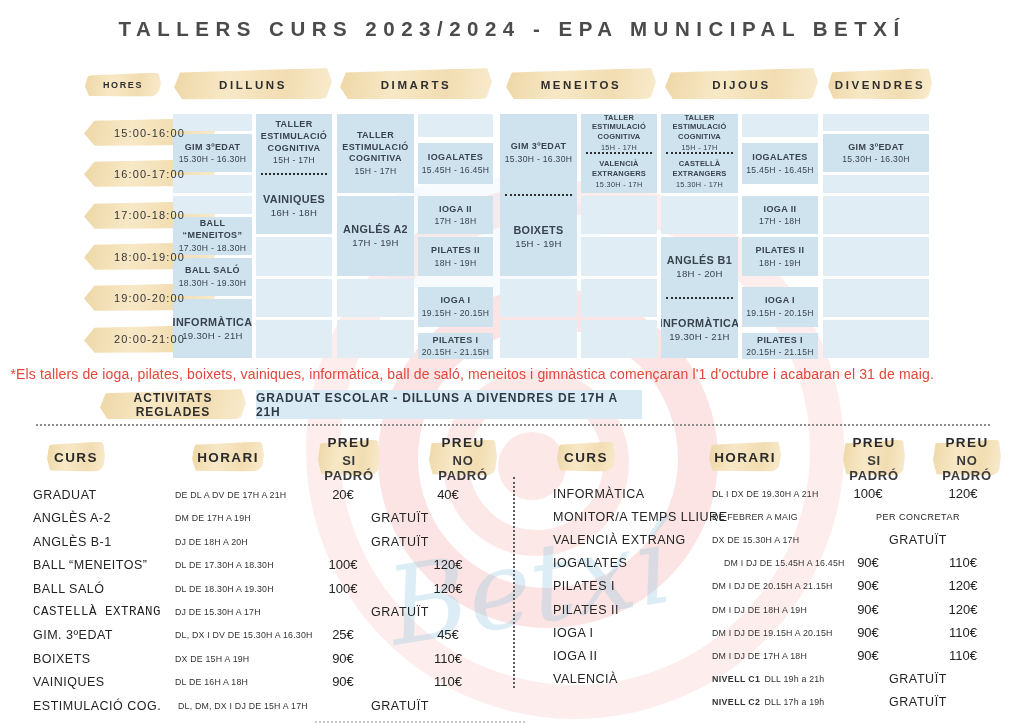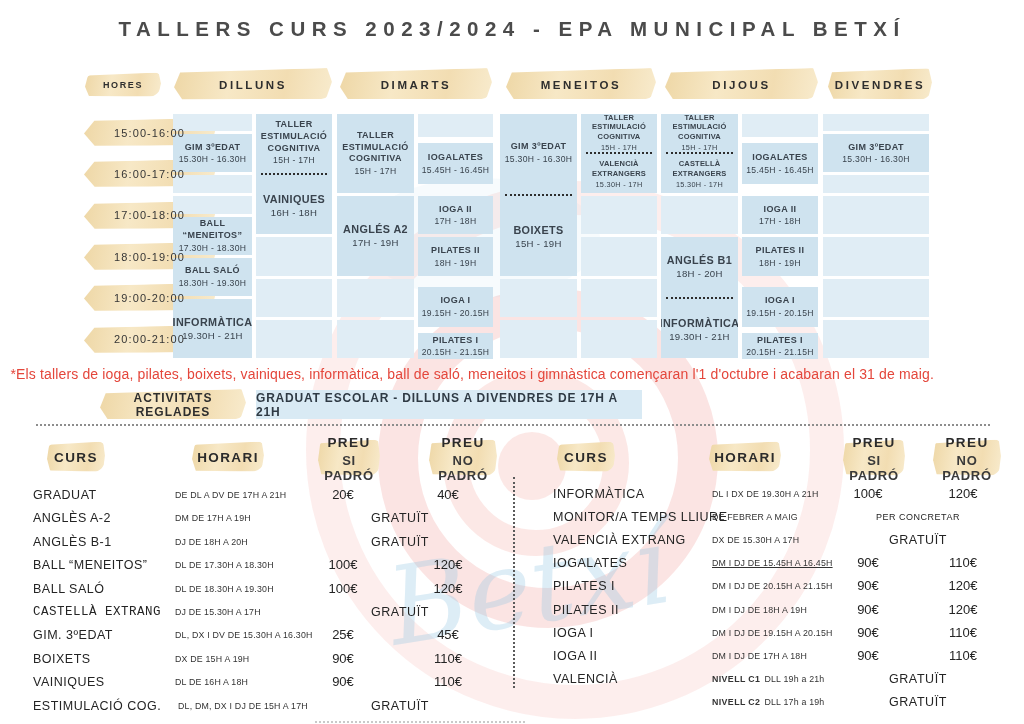--- a/index.html
+++ b/index.html
@@ -400,21 +400,21 @@
         <div class="cell c-hor" style="left: 172px;">DE FEBRER A MAIG</div>
         <div class="cell c-span smalltxt" style="left: 378px;">PER CONCRETAR</div>
       </div>
       <div class="trow" style="left: 540px; top: 529.2px; width: 480px;">
         <div class="cell c-curs" style="left: 13px;">VALENCIÀ EXTRANG</div>
         <div class="cell c-hor" style="left: 172px;">DX DE 15.30H A 17H</div>
         <div class="cell c-span" style="left: 378px;">GRATUÏT</div>
       </div>
       <div class="trow" style="left: 540px; top: 552.3px; width: 480px;">
         <div class="cell c-curs" style="left: 13px;">IOGALATES</div>
-        <div class="cell c-hor" style="left: 172px; text-decoration: underline;">DM I DJ DE 15.45H A 16.45H</div>
+        <div class="cell c-hor" style="left: 184px;">DM I DJ DE 15.45H A 16.45H</div>
         <div class="cell c-price" style="left: 328px;">90€</div>
         <div class="cell c-price" style="left: 423px;">110€</div>
       </div>
       <div class="trow" style="left: 540px; top: 575.4px; width: 480px;">
         <div class="cell c-curs" style="left: 13px;">PILATES I</div>
         <div class="cell c-hor" style="left: 172px;">DM I DJ DE 20.15H A 21.15H</div>
         <div class="cell c-price" style="left: 328px;">90€</div>
         <div class="cell c-price" style="left: 423px;">120€</div>
       </div>
       <div class="trow" style="left: 540px; top: 598.5px; width: 480px;">

